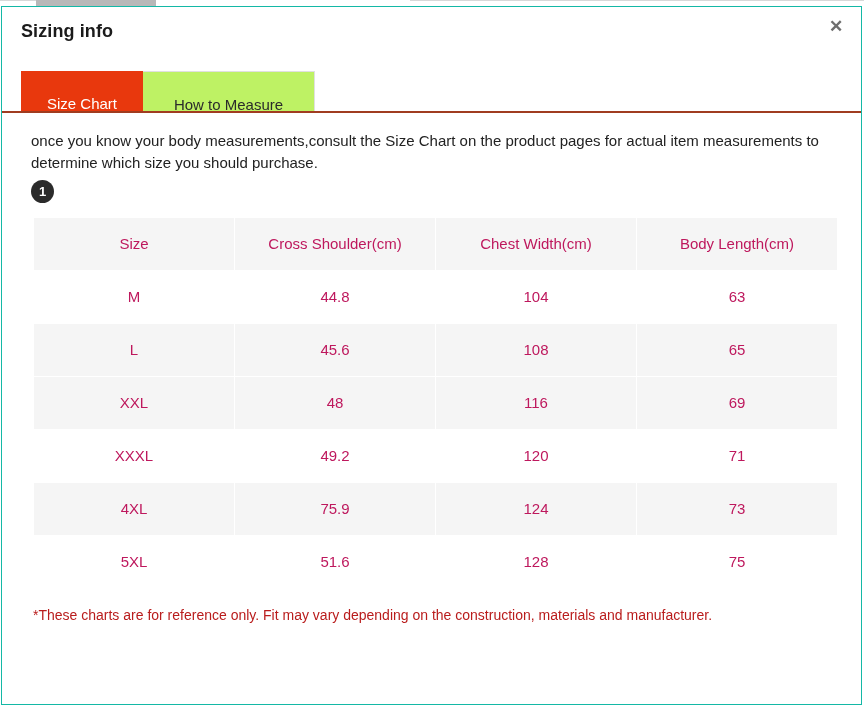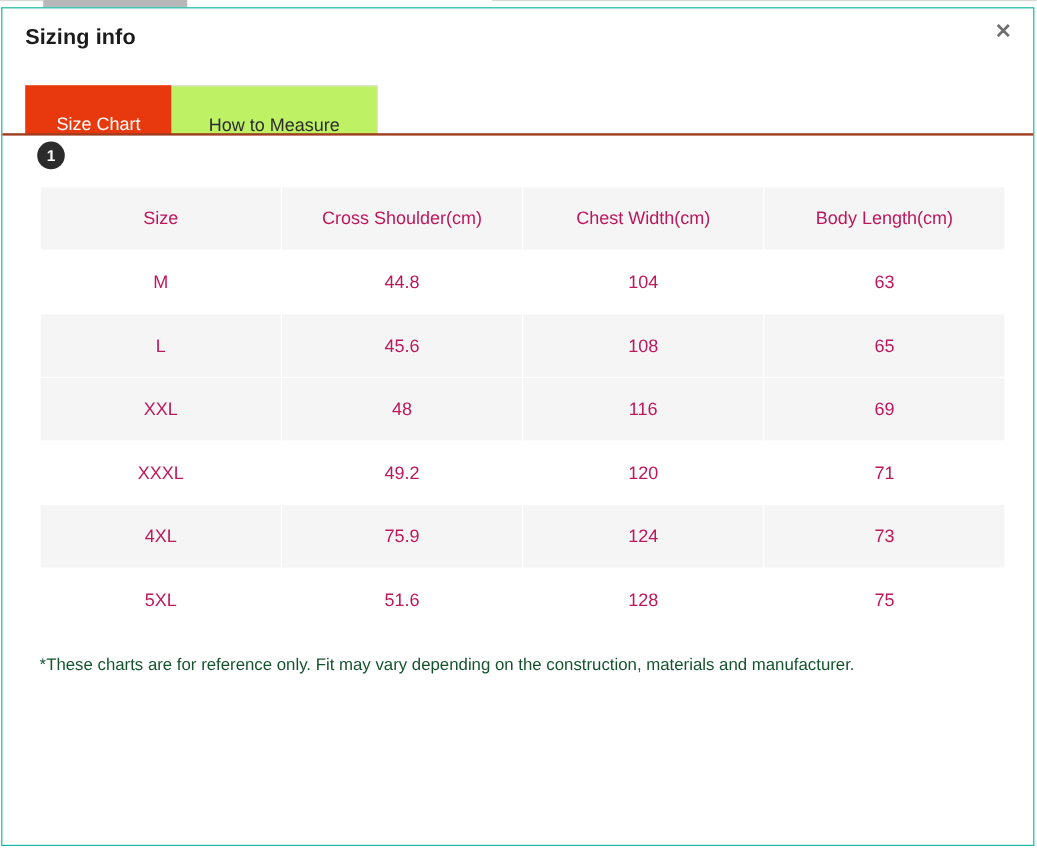--- a/index.html
+++ b/index.html
@@ -172,21 +172,21 @@
     background: #f5f5f5;
   }
   .size-table col.c-size { width: 200px; }
   .size-table col.c-a { width: 200px; }
   .size-table col.c-b { width: 200px; }
   .size-table col.c-c { width: 200px; }
 
   .footnote {
     margin: 18px 0 0 31px;
     font-size: 14px;
-    color: #14532d;
+    color: #b91c1c;
   }
 </style>
 </head>
 <body>
 
 <div class="page-behind">
   <div class="behind-line" style="left:410px;width:454px;"></div>
   <div class="behind-chip" style="left:36px;width:120px;"></div>
   <div class="behind-line" style="left:0px;width:36px;"></div>
 </div>
@@ -199,20 +199,21 @@
   </div>
 
   <div class="tabs-wrap">
     <div class="tabs">
       <div class="tab active">Size Chart</div>
       <div class="tab inactive">How to Measure</div>
     </div>
     <div class="tab-rule"></div>
   </div>
 
+  <div class="intro">once you know your body measurements,consult the Size Chart on the product pages for actual item measurements to determine which size you should purchase.</div>
 
   <div class="badge-row">
     <span class="badge">1</span>
   </div>
 
   <table class="size-table">
     <colgroup>
       <col class="c-size">
         <col class="c-a">
         <col class="c-b">

